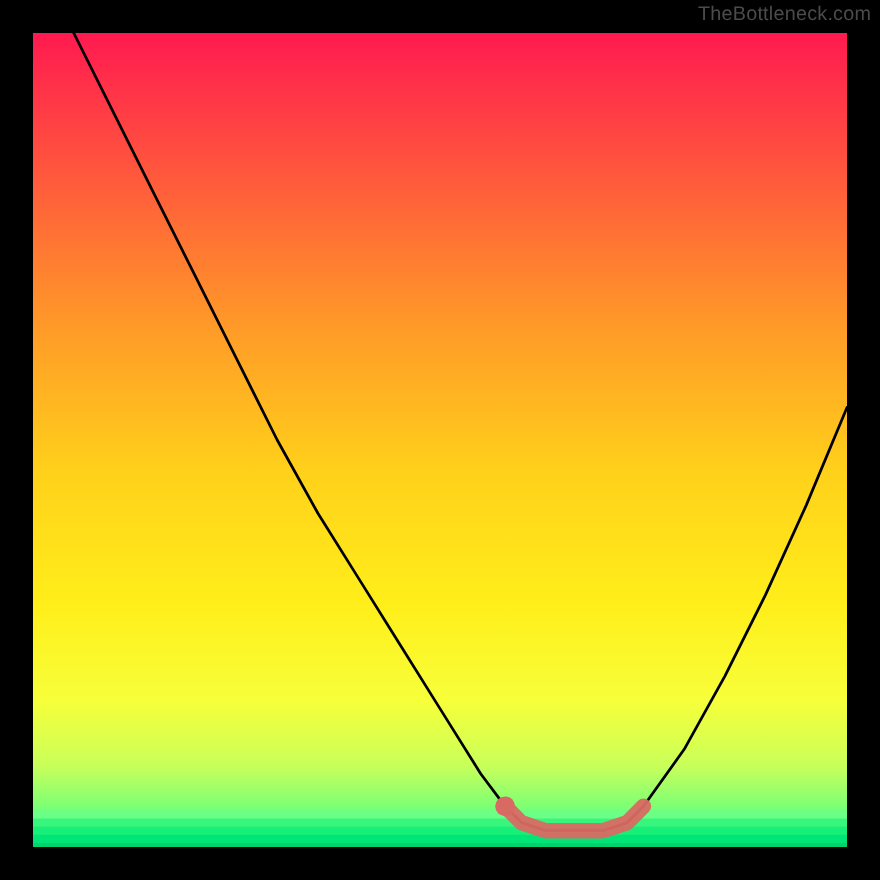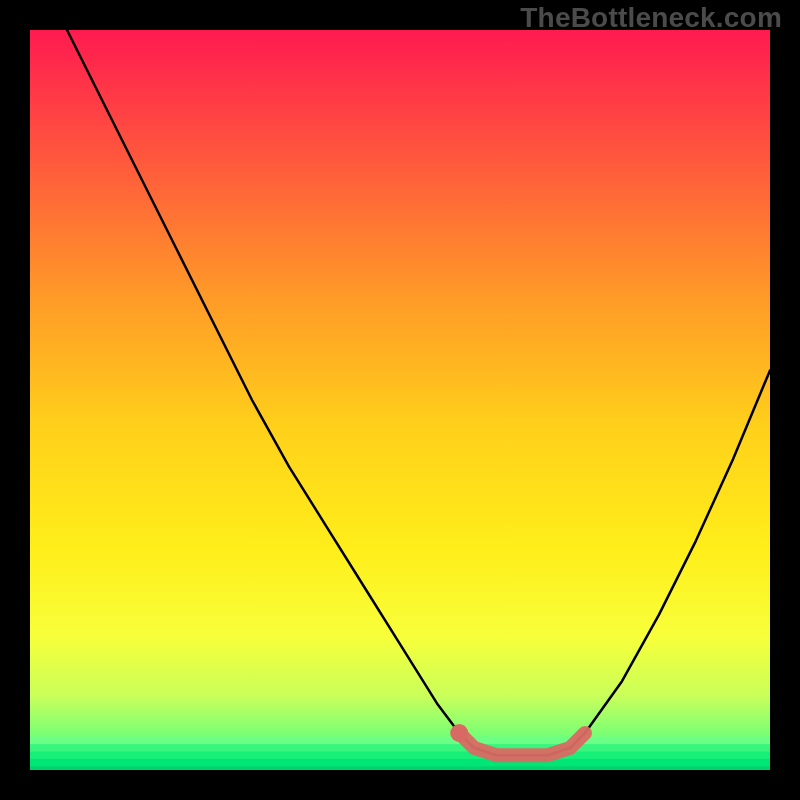--- a/index.html
+++ b/index.html
@@ -1,17 +1,17 @@
 <!DOCTYPE html>
 <html><head>
 <meta charset="utf-8">
 <style>
   body{margin:0;padding:0;background:#000;width:800px;height:800px;overflow:hidden;font-family:Arial,Helvetica,sans-serif}
   .stage{position:relative;width:800px;height:800px}
-  .watermark{position:absolute;top:2px;right:18px;color:#4b4b4b;font-size:28px;font-weight:700;letter-spacing:.2px}
+  .watermark{position:absolute;top:2px;right:8px;color:#4b4b4b;font-size:18px;font-weight:400;letter-spacing:.2px}
   .plot{position:absolute;left:30px;top:30px;width:740px;height:740px}
   .plot svg{display:block}
 </style>
 </head>
 <body>
 
 <div class="stage">
   <div class="watermark">TheBottleneck.com</div>
   <div class="plot">
     <svg id="chart-svg" width="740" height="740" viewBox="0 0 740 740" preserveAspectRatio="none">

